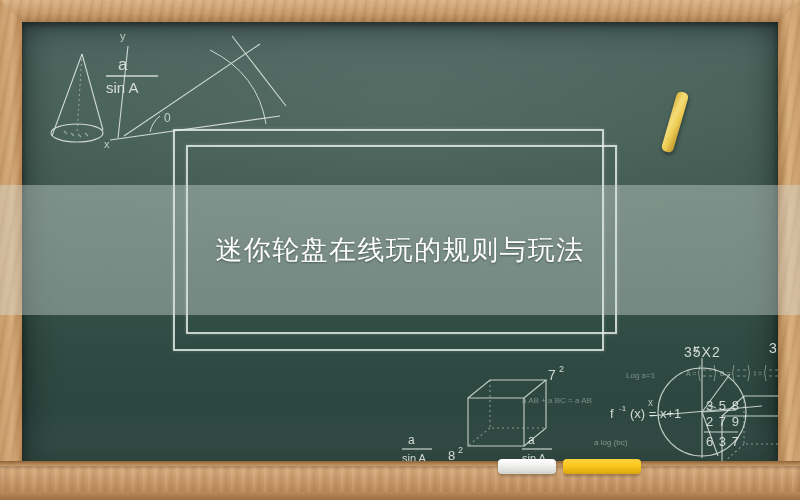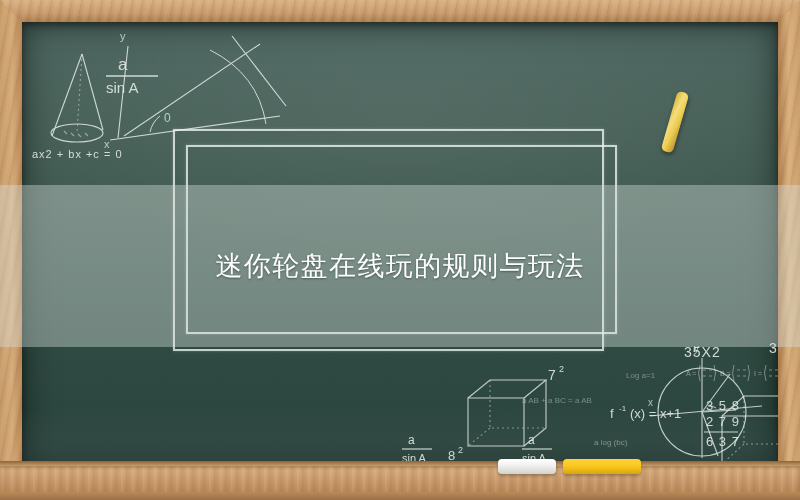--- a/index.html
+++ b/index.html
@@ -99,21 +99,21 @@
   
   .deco-frame{
     position:absolute;border:2px solid rgba(238,244,240,.80);
     box-shadow:0 0 3px rgba(235,245,240,.25);
   }
   #deco-outer{left:173px;top:129px;width:427px;height:218px;}
   #deco-inner{left:186px;top:145px;width:427px;height:185px;}
 
   
   .title-band{
-    position:absolute;left:0;top:185px;width:800px;height:162px;
+    position:absolute;left:0;top:185px;width:800px;height:130px;
     background:rgba(214,224,219,.40);
     display:flex;align-items:center;justify-content:center;
   }
   .title-text{
     color:#ffffff;font-size:27px;letter-spacing:1.4px;
     font-family:"Liberation Sans","DejaVu Sans",sans-serif;
     text-shadow:0 1px 2px rgba(30,48,42,.55);
     white-space:nowrap;
   }
 
@@ -165,25 +165,20 @@
     </div>
 
     <div class="chalk" style="left:76px;top:28px;">
       <svg width="80" height="52" viewBox="0 0 80 52">
         <text x="20" y="20" font-size="17">a</text>
         <line x1="8" y1="26" x2="60" y2="26" stroke="#e6ece8" stroke-width="1.4" opacity=".85"></line>
         <text x="8" y="43" font-size="15">sin A</text>
       </svg>
     </div>
 
-    <div class="chalk" style="left:8px;top:120px;">
-      <svg width="160" height="24" viewBox="0 0 160 24">
-        <text x="2" y="16" font-size="11" letter-spacing="1">ax2 + bx +c = 0</text>
-      </svg>
-    </div>
 
     <div class="chalk" style="left:68px;top:6px;">
       <svg width="200" height="140" viewBox="0 0 200 140" fill="none" stroke="#e6ece8" stroke-width="1.1" opacity=".85">
         <line x1="38" y1="18" x2="28" y2="110"></line>
         <line x1="20" y1="112" x2="190" y2="88"></line>
         <line x1="34" y1="108" x2="170" y2="16"></line>
         <path d="M142 8 L196 78"></path>
         <path d="M120 22 Q168 46 176 96" stroke-width="1"></path>
         <path d="M60 104 a28 28 0 0 1 10 -16" stroke-width="1"></path>
         <text x="74" y="94" font-size="12" stroke="none">0</text>

